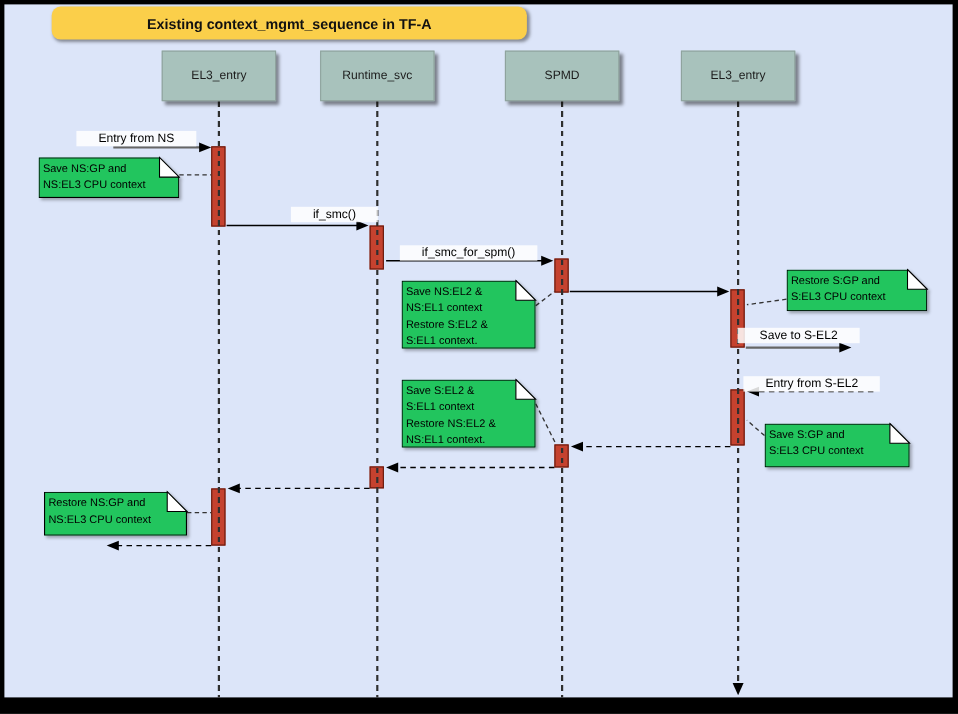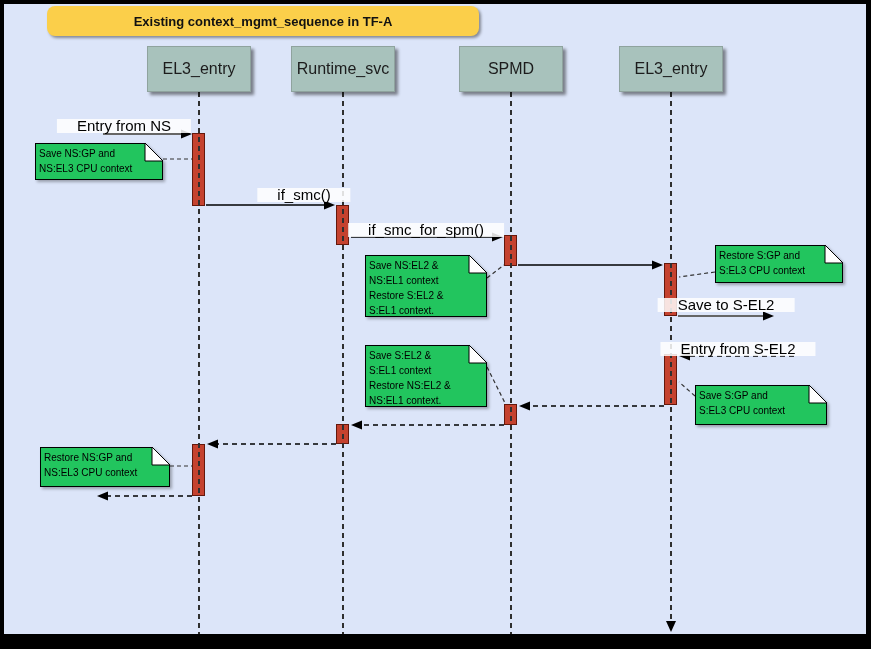--- a/index.html
+++ b/index.html
@@ -6,33 +6,33 @@
   body { font-family: "Liberation Sans", "DejaVu Sans", sans-serif; }
   #stage { position:relative; width:871px; height:649px; background:#000; overflow:hidden; }
   #canvas { position:absolute; left:4px; top:4px; width:862px; height:630px; background:#dce5f9; }
 
   .title-box { position:absolute; left:43px; top:2px; width:432px; height:30px;
     background:#fbcf4a; border-radius:8px; display:flex; align-items:center; justify-content:center;
     font-size:13px; font-weight:bold; color:#111; box-shadow:2px 2px 3px rgba(0,0,0,0.4); z-index:6; }
 
   .participant { position:absolute; top:42px; width:104px; height:46px;
     background:#a8c2bc; border:1px solid #8fa39e; box-sizing:border-box;
-    display:flex; align-items:center; justify-content:center; font-size:16px; color:#1c1c1c;
+    display:flex; align-items:center; justify-content:center; font-size:11px; color:#1c1c1c;
     box-shadow:3px 3px 3px rgba(0,0,0,0.45); z-index:4; }
 
   .lifeline { position:absolute; width:2px; top:88px; z-index:2;
     background:repeating-linear-gradient(to bottom, #2f2f2f 0 5px, transparent 5px 9px); }
 
   .activation { position:absolute; width:13px; background:#c5422f; border:1px solid #64180c;
     box-sizing:border-box; z-index:1; }
 
   .arrow-layer { position:absolute; left:0; top:0; z-index:3; pointer-events:none; }
 
   .msg-label { position:absolute; transform:translateX(-50%); white-space:nowrap;
-    font-size:15px; color:#000; background:rgba(255,255,255,0.85); padding:0 20px; line-height:14px; z-index:4; }
+    font-size:11px; color:#000; background:rgba(255,255,255,0.85); padding:0 20px; line-height:14px; z-index:4; }
 
   .note-wrap { position:absolute; filter:drop-shadow(2px 2px 1.5px rgba(0,0,0,0.3)); z-index:5; }
   .note { position:absolute; inset:0; background:#22c55e; border:1px solid #000; box-sizing:border-box;
     clip-path:polygon(0 0, calc(100% - 18px) 0, 100% 18px, 100% 100%, 0 100%);
     font-size:10px; line-height:15px; color:#000; padding:2px 3px; white-space:pre-line; }
   .fold { position:absolute; top:-1px; right:-1px; z-index:6; }
 </style>
 </head>
 <body>
 

